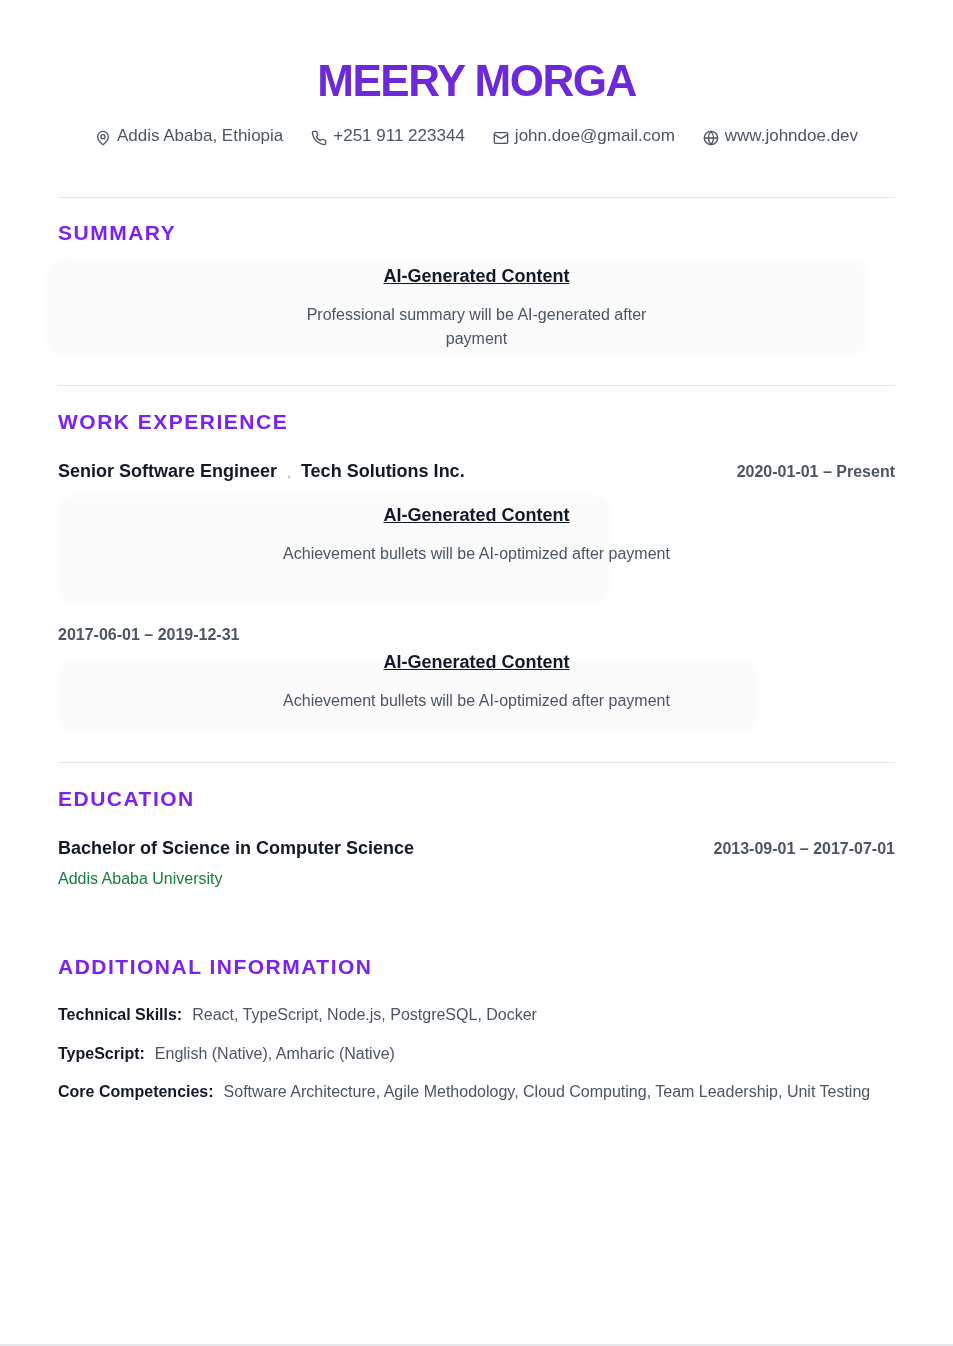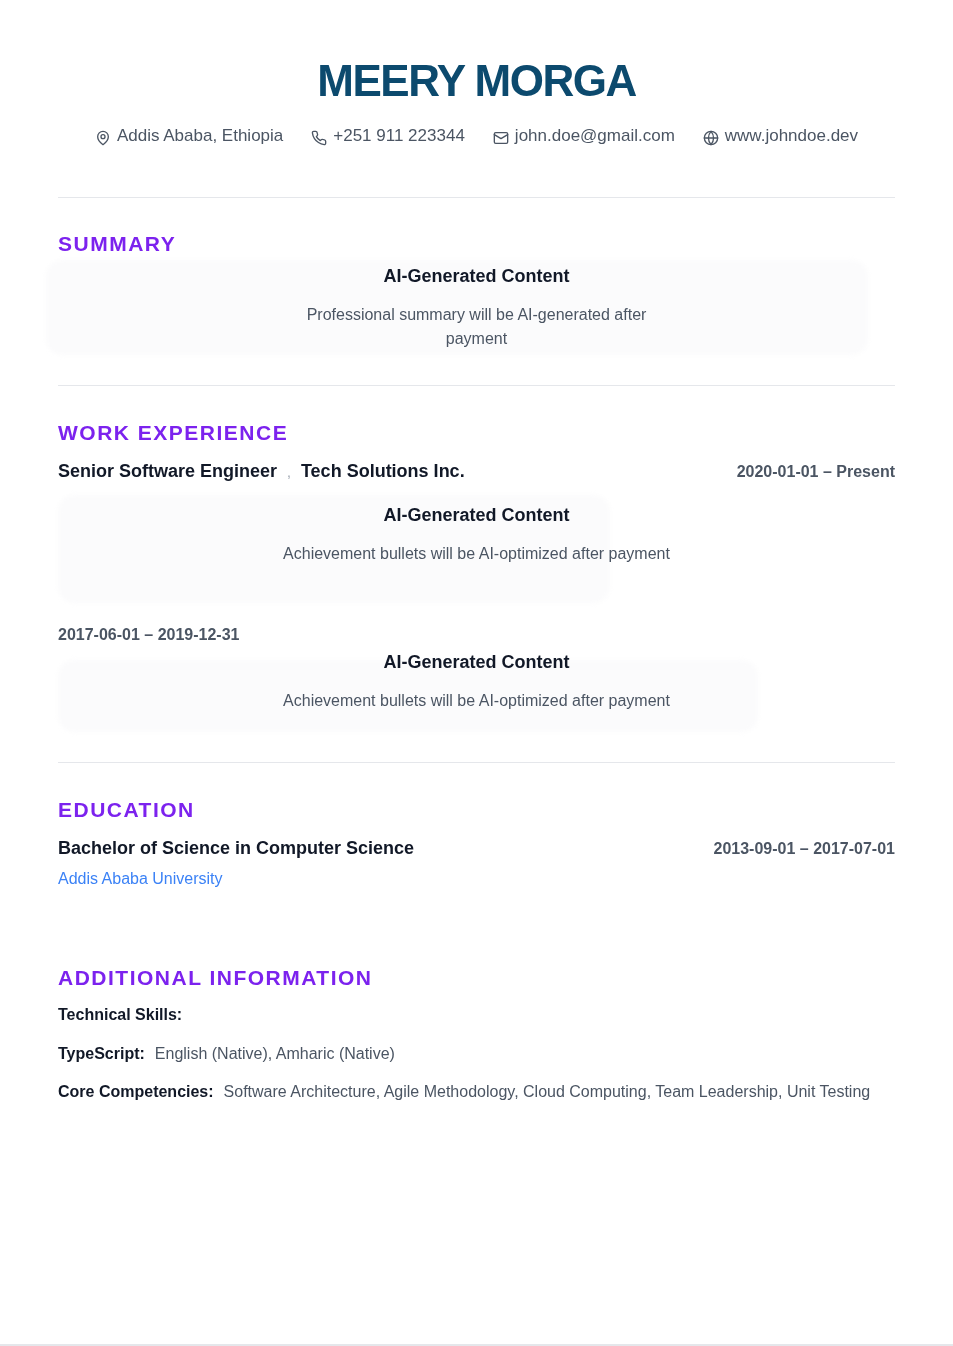--- a/index.html
+++ b/index.html
@@ -1,32 +1,32 @@
 <!DOCTYPE html>
 <html><head>
 <meta charset="utf-8">
 <style>
   html, body { margin: 0; padding: 0; background: #ffffff; }
   body { width: 953px; height: 1346px; position: relative; font-family: "Liberation Sans", "DejaVu Sans", sans-serif; color: #111827; overflow: hidden; }
   .page { position: absolute; left: 58px; right: 58px; top: 0; }
-  .name { position: absolute; left: 0; right: 0; top: 56px; text-align: center; font-size: 44px; font-weight: 700; color: #0c4a6e; letter-spacing: -1.5px; }
+  .name { position: absolute; left: 0; right: 0; top: 56px; text-align: center; font-size: 44px; font-weight: 700; color: #6d28d9; letter-spacing: -1.5px; }
   .contact { position: absolute; left: 0; right: 0; top: 126px; display: flex; justify-content: center; gap: 28px; font-size: 17px; color: #4b5563; }
   .contact-item { display: flex; align-items: flex-end; gap: 6px; }
   .contact-item svg { width: 16px; height: 16px; stroke: #4b5563; fill: none; stroke-width: 2; stroke-linecap: round; stroke-linejoin: round; }
   .rule { position: absolute; left: 0; right: 0; height: 1px; background: #e5e7eb; }
-  .section-title { position: absolute; left: 0; font-size: 21px; font-weight: 700; color: #7c22ee; letter-spacing: 1.5px; margin-top: 11px; }
+  .section-title { position: absolute; left: 0; font-size: 21px; font-weight: 700; color: #7c22ee; letter-spacing: 1.5px; }
   .blur-box { position: absolute; background: #fbfbfc; border-radius: 16px; filter: blur(2px); }
   .ai-block { position: absolute; left: 0; right: 0; text-align: center; }
-  .ai-title { font-size: 18px; font-weight: 700; color: #111827; }
+  .ai-title { font-size: 18px; font-weight: 700; color: #111827; text-decoration: underline; }
   .ai-sub { font-size: 16px; color: #4b5563; line-height: 24px; width: 400px; margin: 16px auto 0; }
   .job-row { position: absolute; left: 0; right: 0; display: flex; justify-content: space-between; align-items: baseline; }
   .job-title { font-size: 18px; font-weight: 700; color: #111827; }
   .sep { color: #9ca3af; font-size: 14px; margin: 0 10px; }
   .date { font-size: 16px; font-weight: 700; color: #4b5563; }
-  .school { position: absolute; left: 0; font-size: 16px; color: #3b82f6; }
+  .school { position: absolute; left: 0; font-size: 16px; color: #15803d; }
   .info-row { position: absolute; left: 0; right: 0; display: flex; font-size: 16px; line-height: 24px; }
   .info-label { font-weight: 700; color: #111827; white-space: nowrap; margin-right: 10px; }
   .info-value { color: #4b5563; }
   .bottom-rule { position: absolute; left: 0; right: 0; top: 1344px; height: 2px; background: #e5e7eb; }
 </style>
 </head>
 <body>
 
 <div class="page">
 
@@ -102,20 +102,21 @@
   <div class="section-title" style="top:787px">EDUCATION</div>
   <div class="job-row" style="top:838px">
     <span class="job-title">Bachelor of Science in Computer Science</span>
     <span class="date">2013-09-01 – 2017-07-01</span>
   </div>
   <div class="school" style="top:870px">Addis Ababa University</div>
 
   <div class="section-title" style="top:955px">ADDITIONAL INFORMATION</div>
   <div class="info-row" style="top:1003px">
     <span class="info-label">Technical Skills:</span>
+    <span class="info-value">React, TypeScript, Node.js, PostgreSQL, Docker</span>
   </div>
   <div class="info-row" style="top:1042px">
     <span class="info-label">TypeScript:</span>
     <span class="info-value">English (Native), Amharic (Native)</span>
   </div>
   <div class="info-row" style="top:1080px">
     <span class="info-label">Core Competencies:</span>
     <span class="info-value">Software Architecture, Agile Methodology, Cloud Computing, Team Leadership, Unit Testing</span>
   </div>
 </div>

